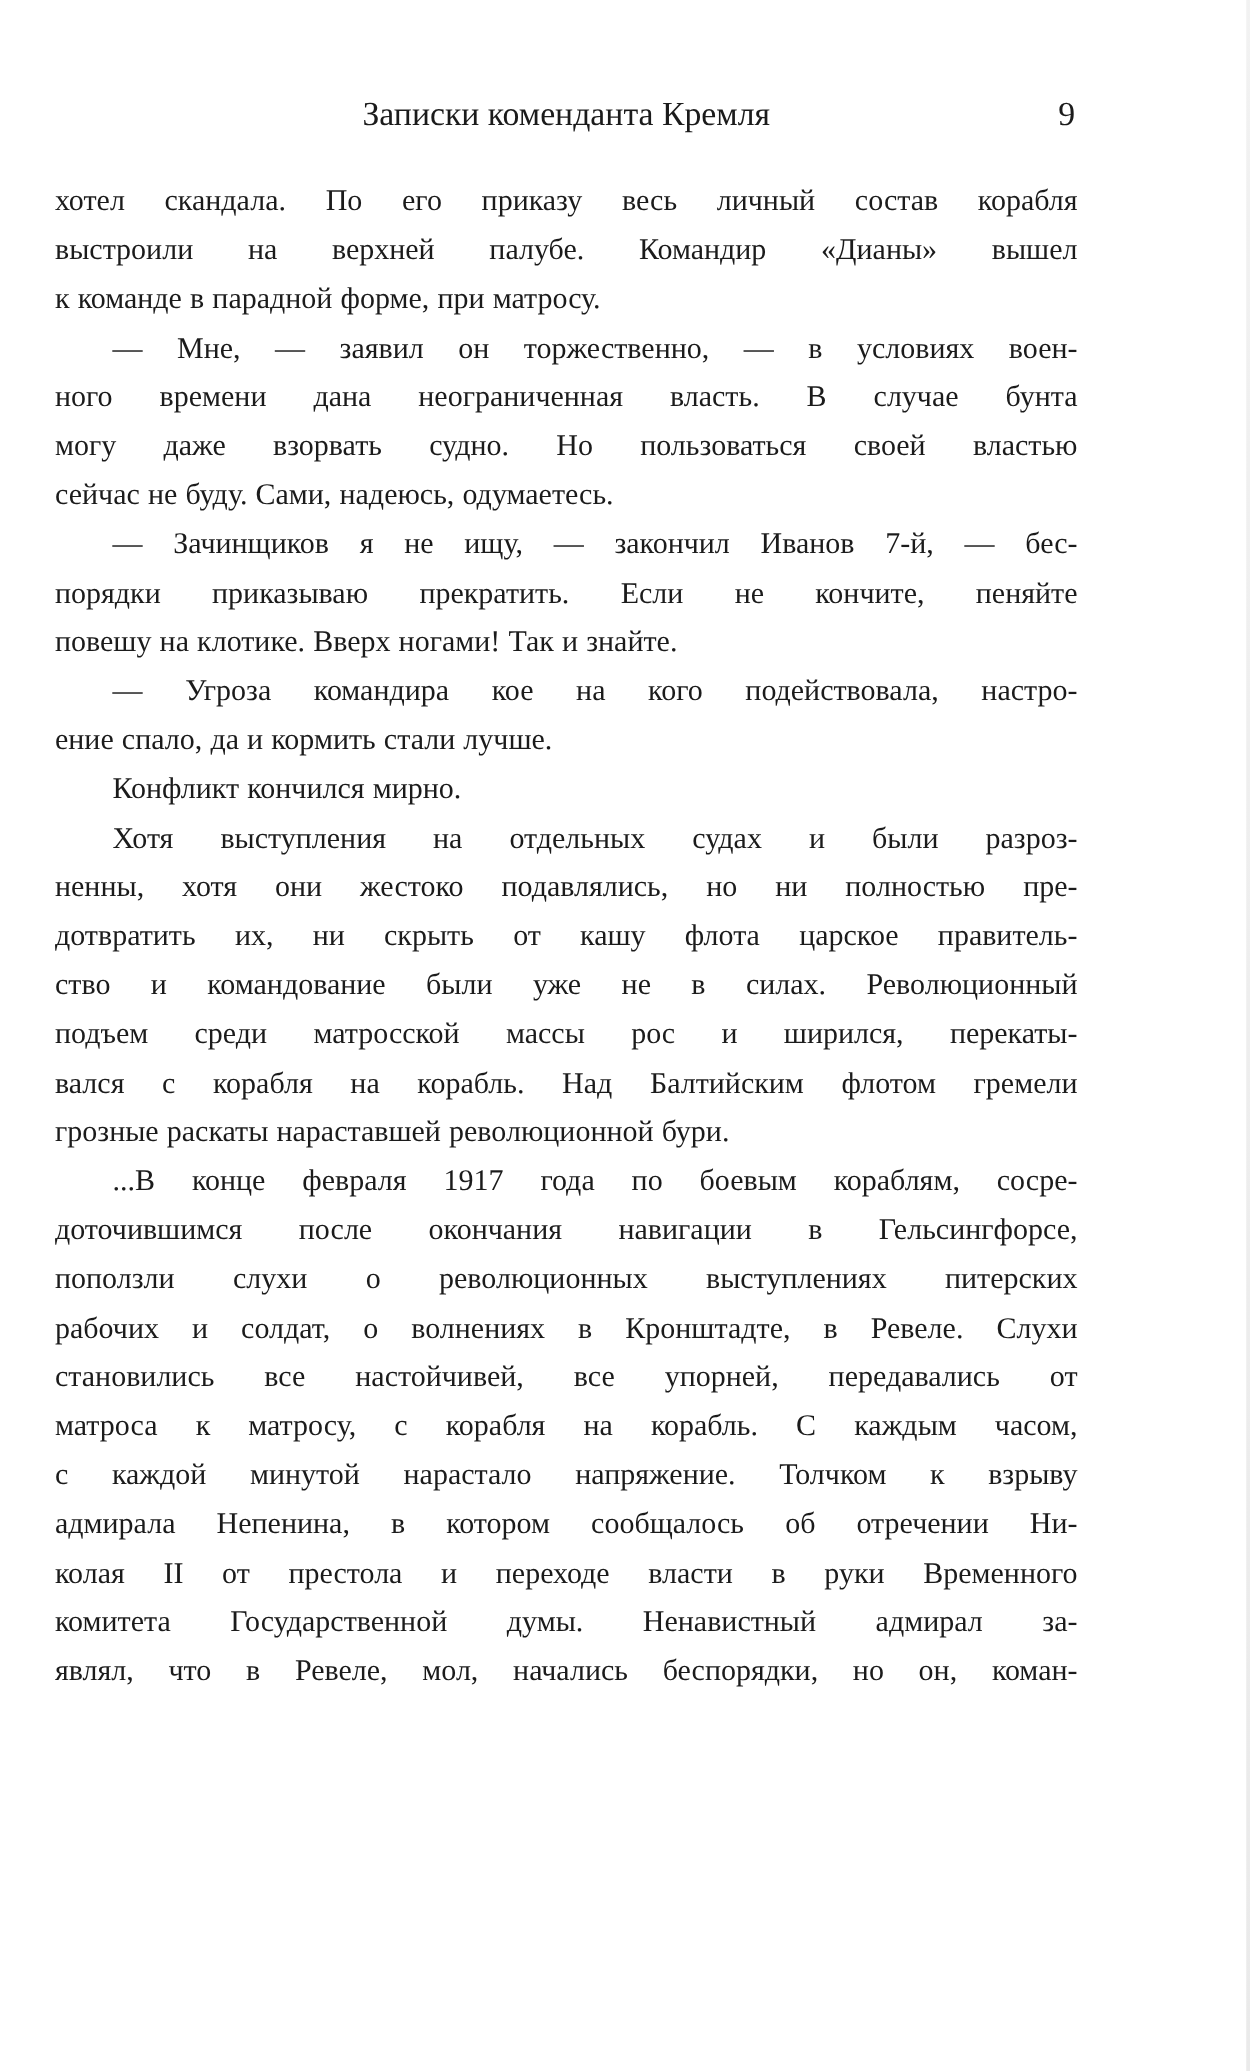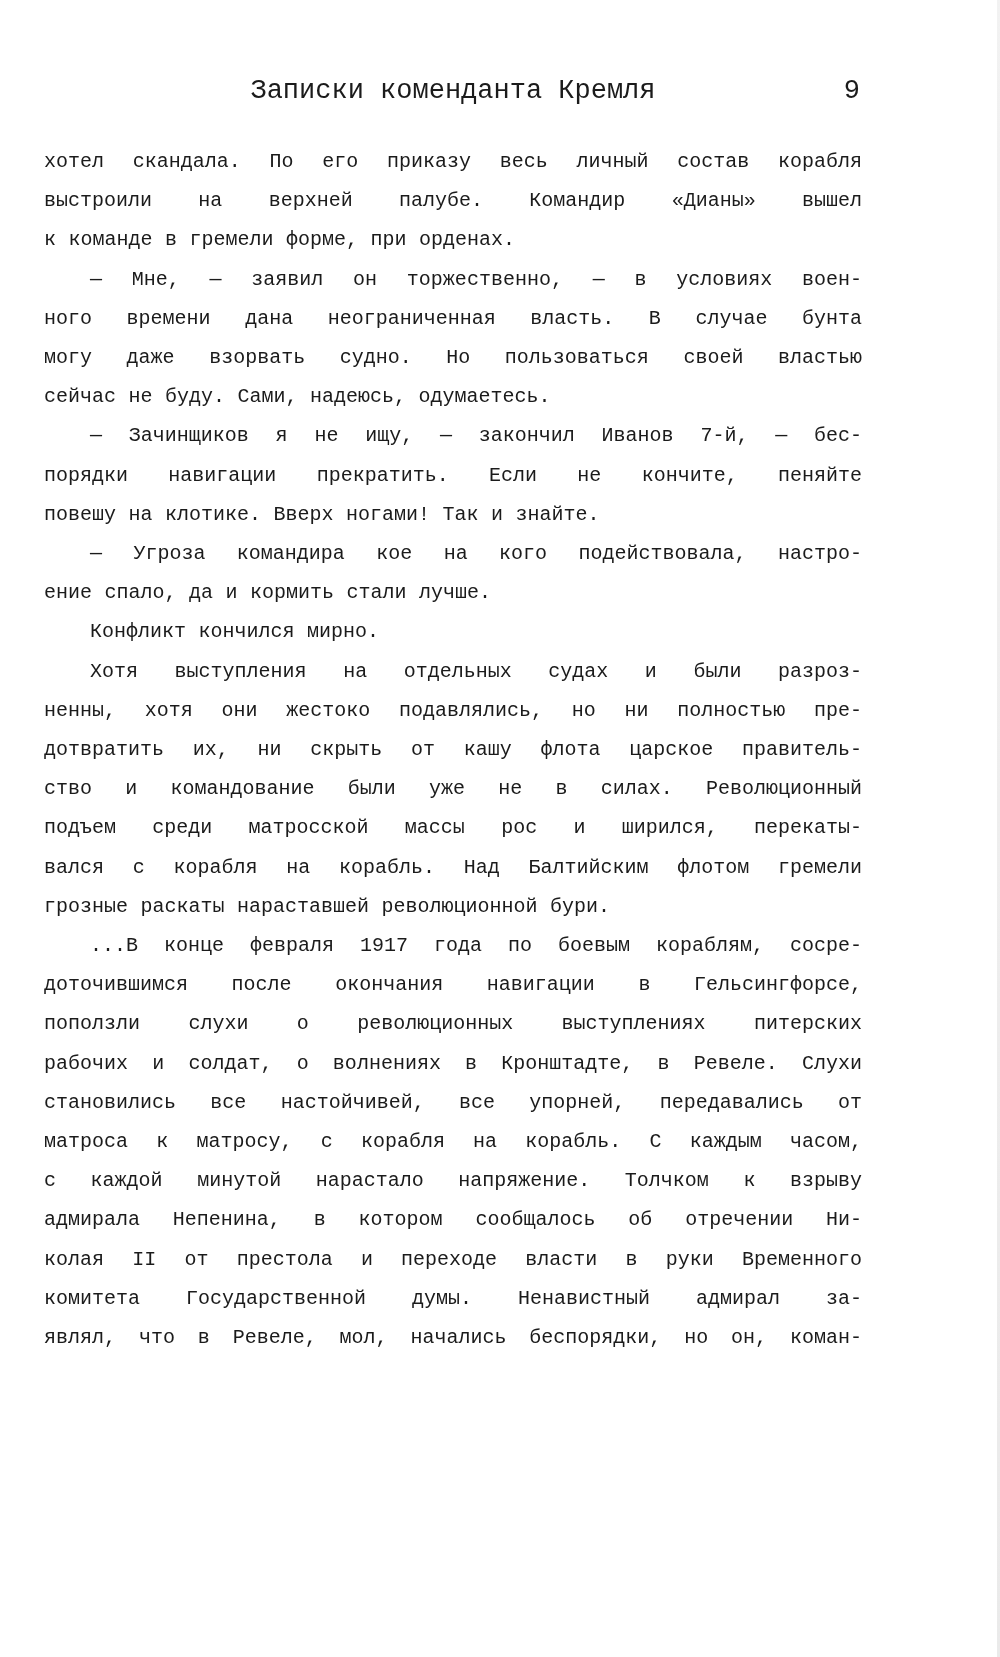--- a/index.html
+++ b/index.html
@@ -5,21 +5,21 @@
   html, body {
     margin: 0;
     padding: 0;
     background: #ffffff;
   }
   .page {
     position: relative;
     width: 1000px;
     height: 1657px;
     background: #ffffff;
-    font-family: Liberation Mono, monospace;
+    font-family: Liberation Serif, serif;
     color: #1b1b1b;
     overflow: hidden;
     box-sizing: border-box;
   }
   
   .page::after {
     content: "";
     position: absolute;
     top: 0; right: 0;
     width: 3px; height: 100%;
@@ -40,21 +40,21 @@
     margin-bottom: 34px;
     color: #1b1b1b;
   }
   .running-header .page-number {
     position: absolute;
     right: 2px;
     top: 0;
     font-size: 27px;
   }
   .body-text {
-    font-size: 20px;
+    font-size: 24px;
   }
   .line {
     line-height: 39.2px;
     text-align: justify;
     text-align-last: justify;
     white-space: normal;
     word-spacing: 0.5px;
   }
   .line.end {
     text-align-last: left;
@@ -71,27 +71,27 @@
 
     <div class="running-header">
       <span>Записки коменданта Кремля</span>
       <span class="page-number">9</span>
     </div>
 
     <div class="body-text">
 
     <div class="line">хотел скандала. По его приказу весь личный состав корабля</div>
         <div class="line">выстроили на верхней палубе. Командир «Дианы» вышел</div>
-        <div class="line end">к команде в гремели форме, при орденах.</div>
+        <div class="line end">к команде в парадной форме, при матросу.</div>
         <div class="line indent">— Мне, — заявил он торжественно, — в условиях воен-</div>
         <div class="line">ного времени дана неограниченная власть. В случае бунта</div>
         <div class="line">могу даже взорвать судно. Но пользоваться своей властью</div>
         <div class="line end">сейчас не буду. Сами, надеюсь, одумаетесь.</div>
         <div class="line indent">— Зачинщиков я не ищу, — закончил Иванов 7-й, — бес-</div>
-        <div class="line">порядки навигации прекратить. Если не кончите, пеняйте</div>
+        <div class="line">порядки приказываю прекратить. Если не кончите, пеняйте</div>
         <div class="line end">повешу на клотике. Вверх ногами! Так и знайте.</div>
         <div class="line indent">— Угроза командира кое на кого подействовала, настро-</div>
         <div class="line end">ение спало, да и кормить стали лучше.</div>
         <div class="line indent end">Конфликт кончился мирно.</div>
         <div class="line indent">Хотя выступления на отдельных судах и были разроз-</div>
         <div class="line">ненны, хотя они жестоко подавлялись, но ни полностью пре-</div>
         <div class="line">дотвратить их, ни скрыть от кашу флота царское правитель-</div>
         <div class="line">ство и командование были уже не в силах. Революционный</div>
         <div class="line">подъем среди матросской массы рос и ширился, перекаты-</div>
         <div class="line">вался с корабля на корабль. Над Балтийским флотом гремели</div>

